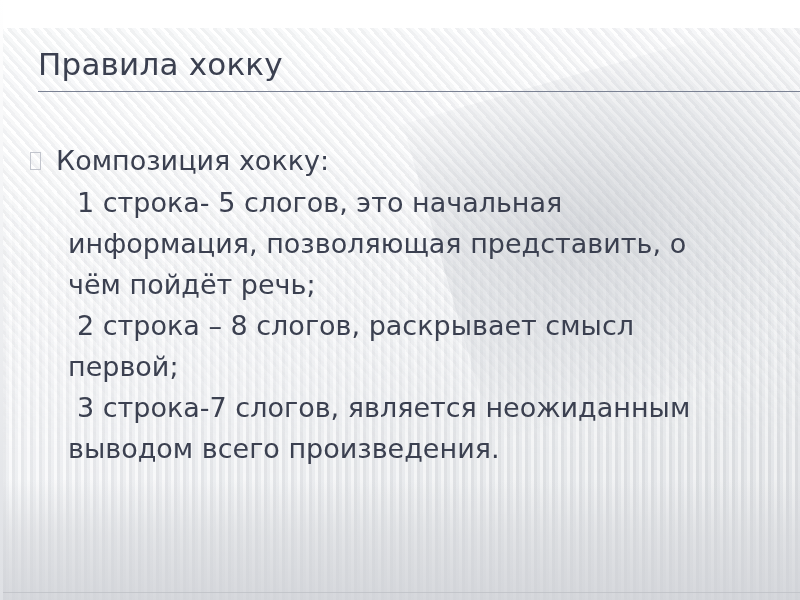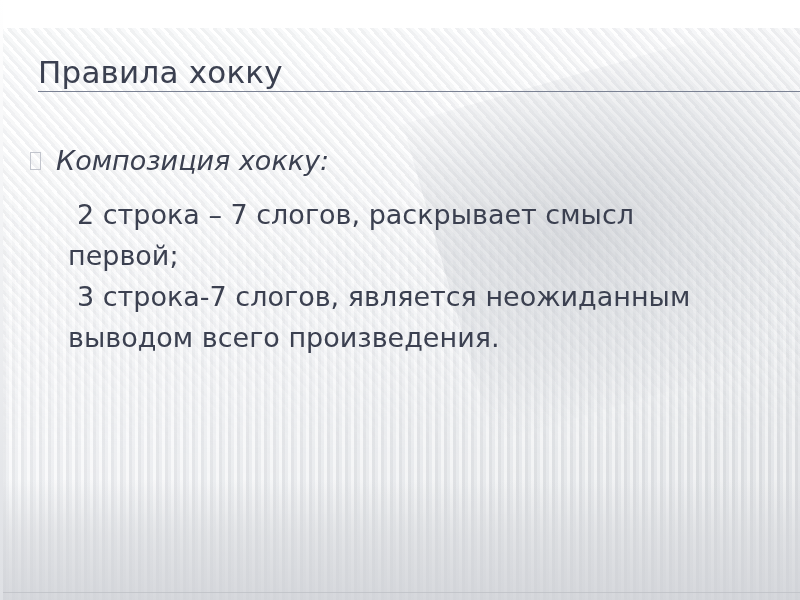--- a/index.html
+++ b/index.html
@@ -122,21 +122,21 @@
     top: 0;
     width: 3px;
     height: 600px;
     background: linear-gradient(to bottom, rgba(255,255,255,1) 0%, rgba(241,242,244,1) 40%, rgba(222,224,228,1) 100%);
   }
 
   
   .title-block {
     position: absolute;
     left: 38px;
-    top: 54px;
+    top: 46px;
     width: 730px;
   }
   .title-text {
     font-size: 31px;
     font-weight: 400;
     line-height: 36px;
     color: #3b4050;
     letter-spacing: 0.2px;
     white-space: nowrap;
   }
@@ -153,22 +153,21 @@
   .body-block {
     position: absolute;
     left: 26px;
     top: 140px;
     width: 700px;
   }
   .bullet-row {
     position: relative;
     display: flex;
     align-items: flex-end;
-    margin-bottom: 13px;
-    font-style: italic;
+    margin-bottom: 1px;
   }
   .bullet-marker {
     width: 30px;
     flex: 0 0 30px;
     font-size: 20px;
     line-height: 40px;
     color: #b9bcc6;
     text-align: left;
     padding-left: 4px;
     box-sizing: border-box;
@@ -214,20 +213,21 @@
   </div>
   <div class="title-rule"></div>
 
   <div class="body-block">
 
     <div class="bullet-row">
       <span class="bullet-marker"><span class="glyph-box"></span></span>
       <span class="bullet-text">Композиция хокку:</span>
     </div>
 
-
-    <p class="para">2 строка – 7 слогов, раскрывает смысл первой;</p>
+    <p class="para">1 строка- 5 слогов, это начальная информация, позволяющая представить, о чём пойдёт речь;</p>
+
+    <p class="para">2 строка – 8 слогов, раскрывает смысл первой;</p>
 
     <p class="para">3 строка-7 слогов, является неожиданным выводом всего произведения.</p>
 
   </div>
 
 </div>
 
 </body></html>

